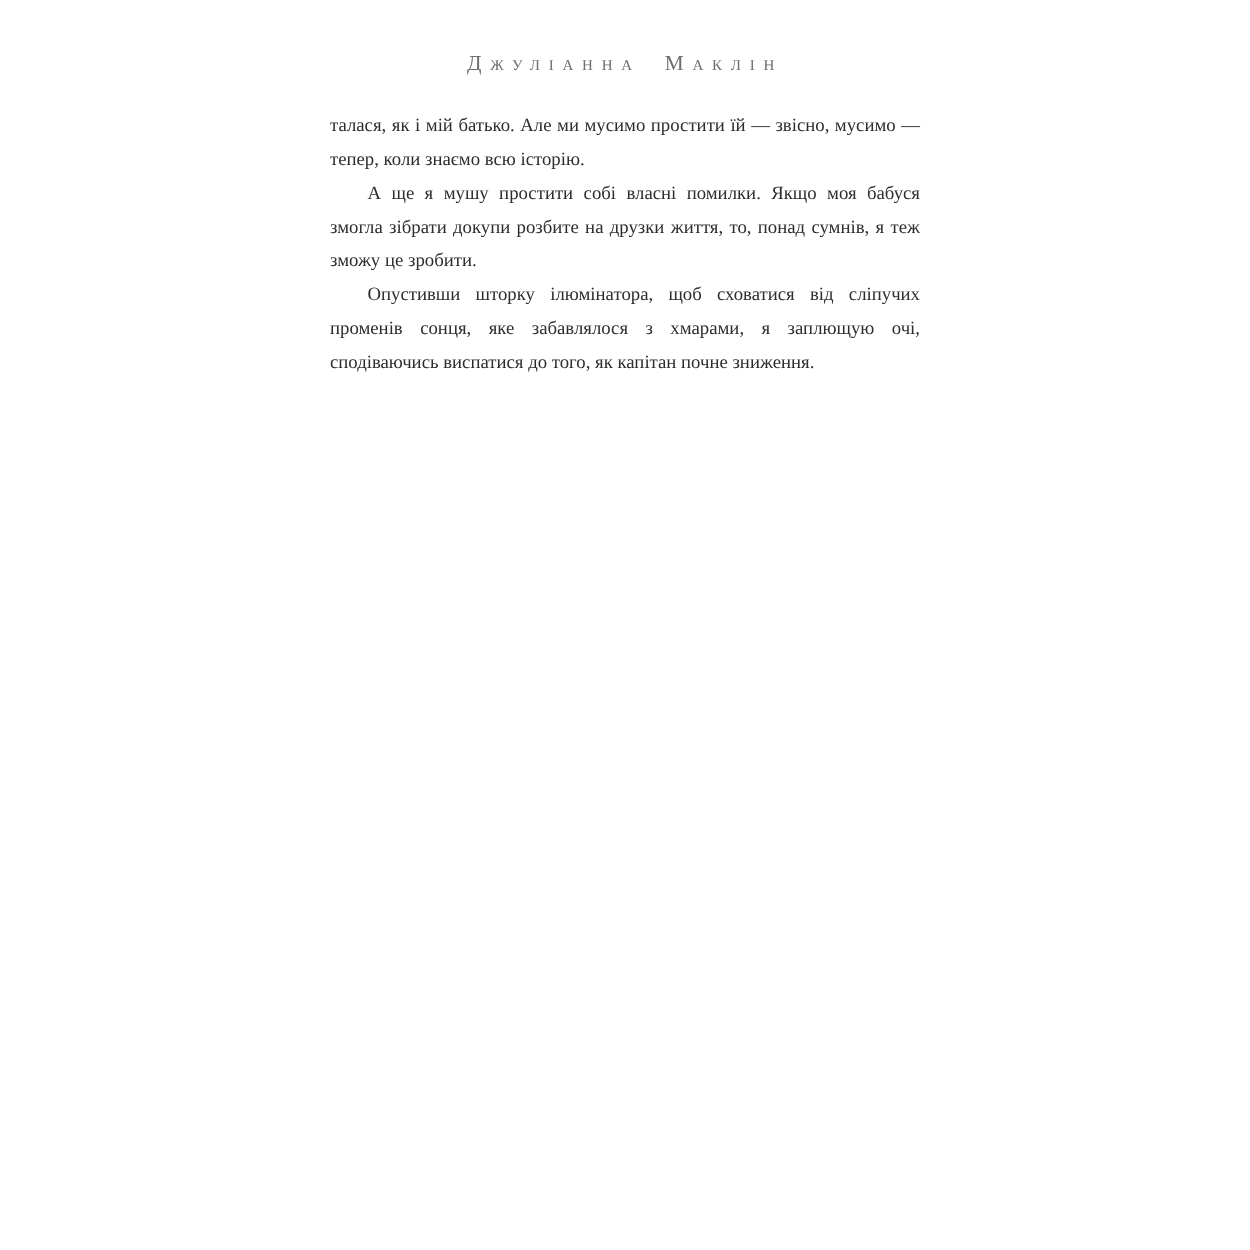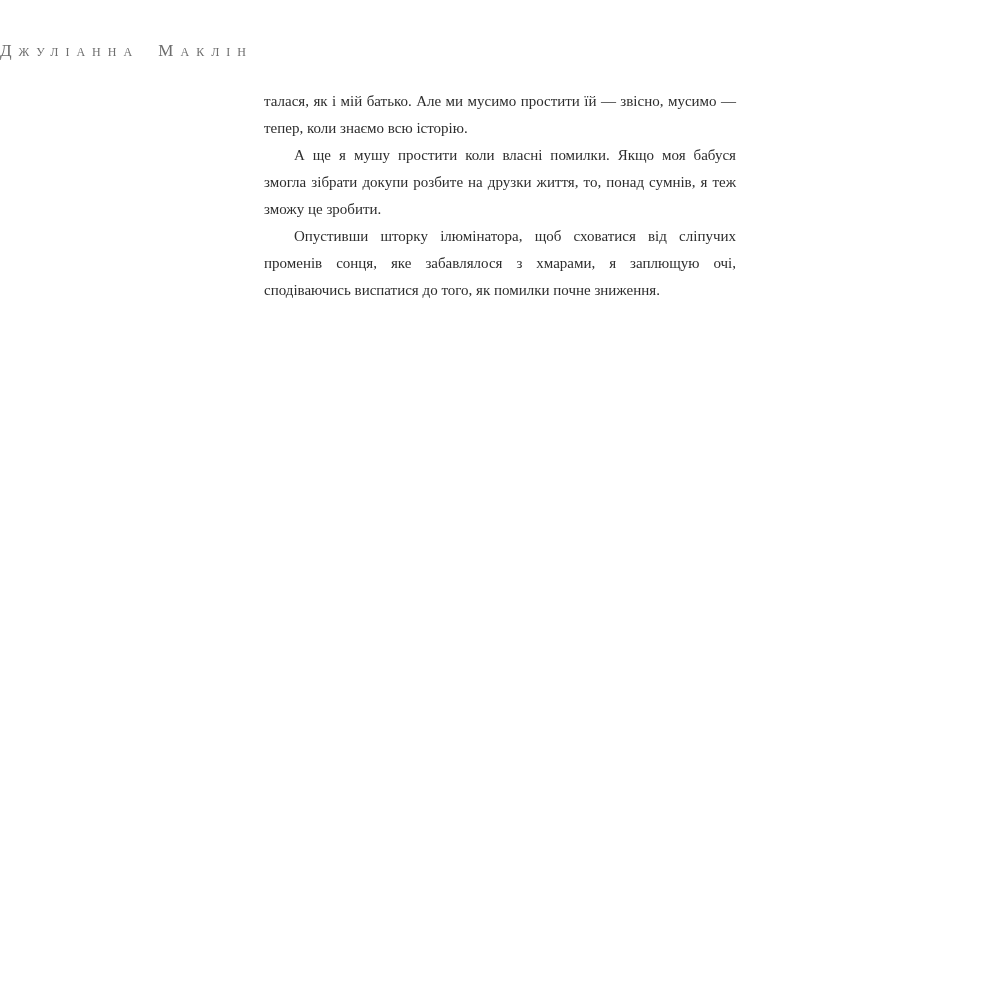--- a/index.html
+++ b/index.html
@@ -10,21 +10,21 @@
   .page {
     position: relative;
     width: 1000px;
     height: 1000px;
     background: #ffffff;
     overflow: hidden;
     font-family: "Liberation Serif", "DejaVu Serif", serif;
   }
   .running-header {
     margin-top: 41px;
-    text-align: left;
+    text-align: center;
     font-variant: small-caps;
     font-size: 17px;
     letter-spacing: 7px;
     color: #6e6e6e;
     line-height: 20px;
     word-spacing: 8px;
   }
   .page-text {
     width: 472px;
     margin: 27px auto 0 auto;
@@ -43,16 +43,16 @@
   }
 </style>
 </head>
 <body>
 
 <div class="page">
   <div class="running-header">Джуліанна Маклін</div>
 
   <div class="page-text">
     <p class="continuation">талася, як і мій батько. Але ми мусимо простити їй — звісно, мусимо — тепер, коли знаємо всю історію.</p>
-    <p>А ще я мушу простити коли власні помилки. Якщо моя бабуся змогла зібрати докупи розбите на друзки життя, то, понад сумнів, я теж зможу це зробити.</p>
-    <p>Опустивши шторку ілюмінатора, щоб сховатися від сліпучих променів сонця, яке забавлялося з хмарами, я заплющую очі, сподіваючись виспатися до того, як помилки почне зниження.</p>
+    <p>А ще я мушу простити собі власні помилки. Якщо моя бабуся змогла зібрати докупи розбите на друзки життя, то, понад сумнів, я теж зможу це зробити.</p>
+    <p>Опустивши шторку ілюмінатора, щоб сховатися від сліпучих променів сонця, яке забавлялося з хмарами, я заплющую очі, сподіваючись виспатися до того, як капітан почне зниження.</p>
   </div>
 </div>
 
 </body></html>

